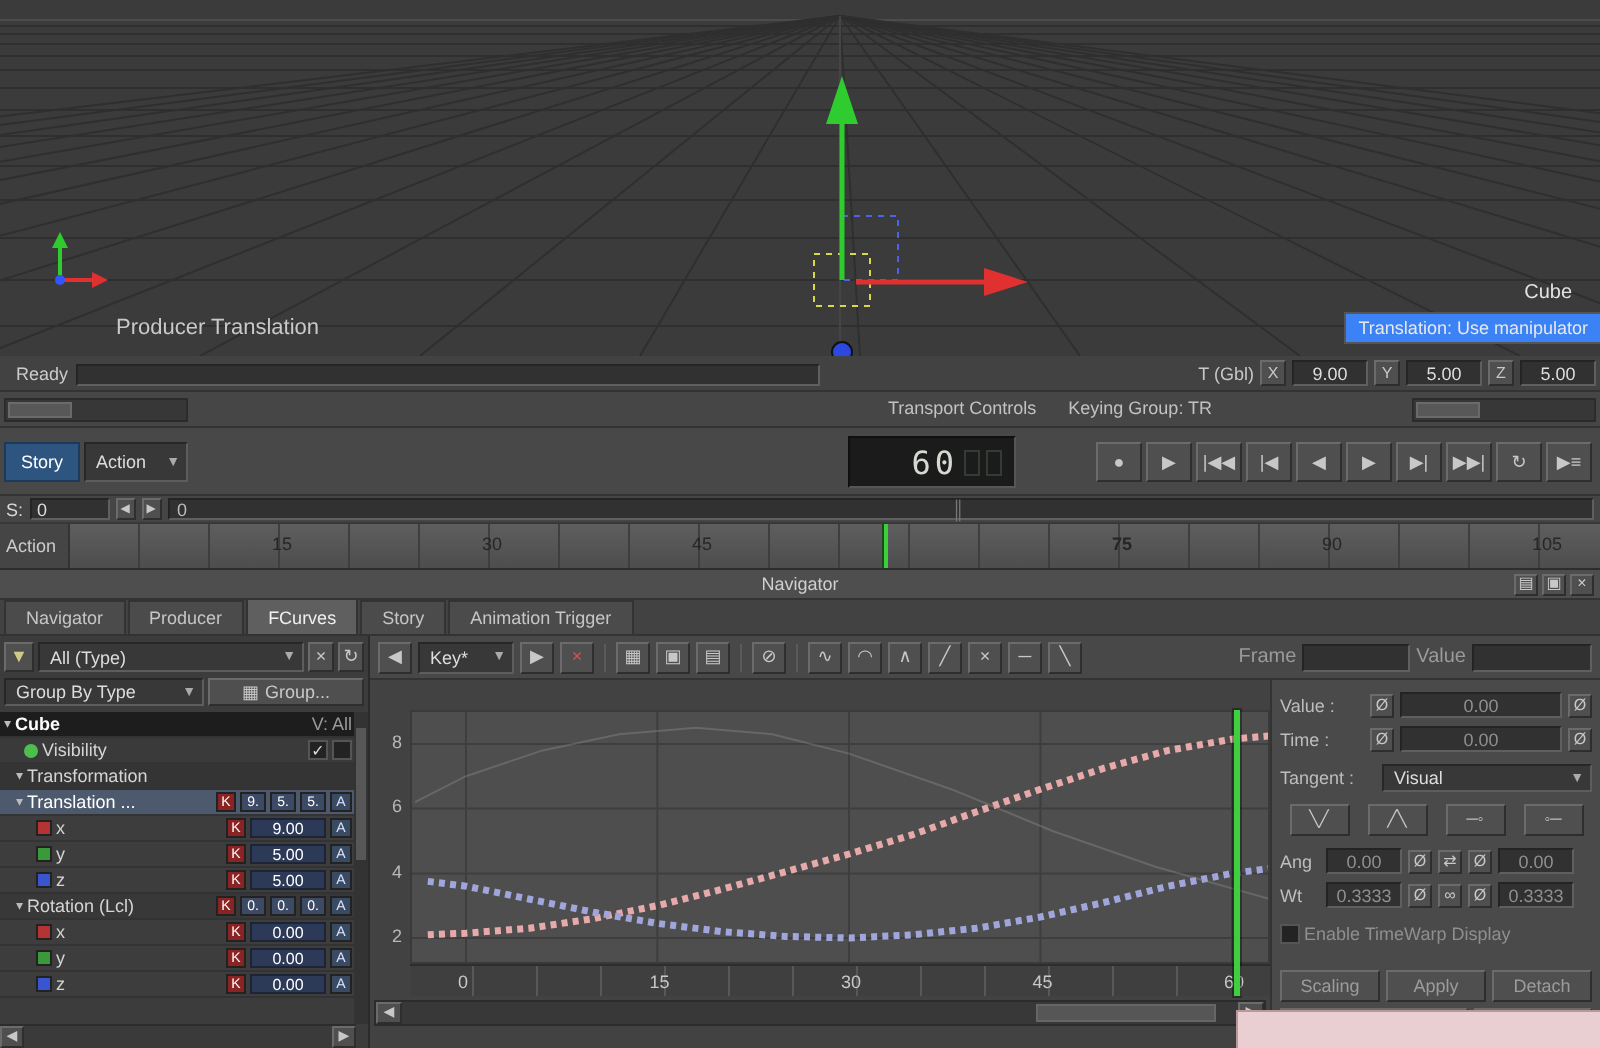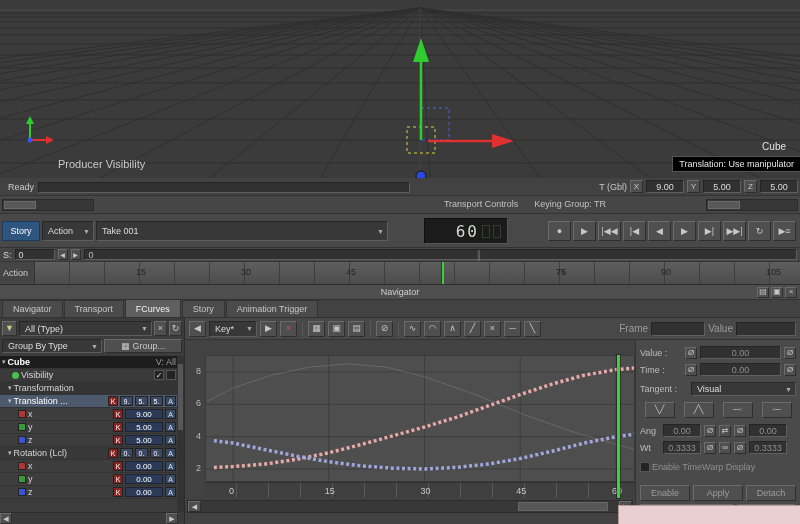--- a/index.html
+++ b/index.html
@@ -11,21 +11,21 @@
   .btn{display:inline-flex;align-items:center;justify-content:center;background:#4f4f4f;border:1px solid #2e2e2e;border-top-color:#6b6b6b;border-left-color:#6b6b6b;color:#c8c8c8;cursor:default;font-size:9px;line-height:1}
   .sunken{background:#313131;border:1px solid #242424;border-bottom-color:#5f5f5f;border-right-color:#5f5f5f;color:#ddd}
   .dd{position:relative;display:flex;align-items:center;padding:0 13px 0 5px;background:#383838;border:1px solid #272727;border-bottom-color:#5d5d5d;border-right-color:#5d5d5d;color:#ddd;font-size:9px}
   .dd .arr{position:absolute;right:3px;font-size:7px;color:#aaa}
 
   
   #viewport{left:0;top:0;width:800px;height:178px;background:#3a3a3a;border-bottom:1px solid #2a2a2a}
   #vp-svg{position:absolute;left:0;top:0}
   .vp-cam{position:absolute;left:58px;top:158px;color:#c9c9c9;font-size:11px}
   .vp-cube{position:absolute;right:14px;top:141px;color:#e3e3e3;font-size:10px}
-  .vp-hint{position:absolute;right:0;top:156px;height:16px;background:#000000;border:1px solid #555;border-right:none;color:#e8e8e8;font-size:9px;display:flex;align-items:center;padding:0 6px}
+  .vp-hint{position:absolute;right:0;top:156px;height:16px;background:#3b82f6;border:1px solid #555;border-right:none;color:#e8e8e8;font-size:9px;display:flex;align-items:center;padding:0 6px}
 
   
   #statusbar{left:0;top:178px;width:800px;height:18px;background:#424242;border-bottom:1px solid #333;display:flex;align-items:center}
   #statusbar .ready{margin-left:8px;font-size:9px;color:#ccc}
   #statusbar .progress{position:absolute;left:38px;top:4px;width:372px;height:11px}
   #statusbar .right{position:absolute;right:2px;display:flex;align-items:center;gap:3px}
   .axchip{width:13px;height:13px;font-size:8px}
   .axfield{width:38px;height:13px;font-size:9px;display:flex;align-items:center;justify-content:center}
 
   
@@ -186,21 +186,21 @@
       <g>
         <rect x="421" y="108" width="28" height="32" fill="none" stroke="#4a63e8" stroke-dasharray="3,3"></rect>
         <rect x="407" y="127" width="28" height="26" fill="none" stroke="#d8d84a" stroke-dasharray="3,3"></rect>
         <line x1="421" y1="140" x2="421" y2="58" stroke="#2ecc2e" stroke-width="2.5"></line>
         <polygon points="421,38 413,62 429,62" fill="#2ecc2e"></polygon>
         <line x1="428" y1="141" x2="496" y2="141" stroke="#e03030" stroke-width="2.5"></line>
         <polygon points="514,141 492,134 492,148" fill="#e03030"></polygon>
         <circle cx="421" cy="176" r="5" fill="#2b48e0" stroke="#111"></circle>
       </g>
     </svg>
-  <span class="vp-cam">Producer Visibility</span>
+  <span class="vp-cam">Producer Translation</span>
   <span class="vp-cube">Cube</span>
   <div class="vp-hint">Translation: Use manipulator</div>
 </div>
 
 <div class="abs" id="statusbar">
   <span class="ready">Ready</span>
   <div class="progress sunken"></div>
   <div class="right">
     <span style="font-size:9px;color:#c8c8c8">T (Gbl)</span>
     <span id="axis-fields" style="display:flex;gap:3px">
@@ -226,24 +226,20 @@
       <div class="thumb"></div>
     </div>
 </div>
 
 <div class="abs" id="transport">
   <div class="story-btn">Story</div>
   <div class="action-btn dd">
     <span>Action</span>
       <span class="arr">▼</span>
   </div>
-  <div class="take-dd dd">
-    <span>Take 001</span>
-      <span class="arr">▼</span>
-  </div>
   <div class="lcd">
     <span class="digits">60</span>
     <span class="ghost"></span>
     <span class="ghost"></span>
   </div>
   <div id="transport-buttons">
       <div class="btn">●</div>
       <div class="btn">▶</div>
       <div class="btn">|◀◀</div>
       <div class="btn">|◀</div>
@@ -284,21 +280,21 @@
   <span>Navigator</span>
   <div class="icons" id="nav-icons">
       <div class="btn">▤</div>
       <div class="btn">▣</div>
       <div class="btn">×</div>
     </div>
 </div>
 
 <div class="abs" id="tabsrow">
     <div class="tab">Navigator</div>
-    <div class="tab">Transport</div>
+    <div class="tab">Producer</div>
     <div class="tab active">FCurves</div>
     <div class="tab">Story</div>
     <div class="tab">Animation Trigger</div>
   </div>
 
 <div class="abs" id="fcurves">
 
   <div id="fc-left">
     <div class="fl-row" style="top:3px;width:180px">
       <div class="btn" style="width:15px;height:15px;color:#cc8">▼</div>
@@ -515,21 +511,21 @@
           <div class="btn zbtn">∞</div>
           <div class="btn zbtn">Ø</div>
           <div class="sfieldsm sunken">0.3333</div>
         </div>
         <div class="tw">
           <div class="cbx"></div>
           <span>Enable TimeWarp Display</span>
         </div>
         <div class="grow"></div>
         <div id="props-r1">
-            <div class="btn pbtn">Enable</div>
+            <div class="btn pbtn">Scaling</div>
             <div class="btn pbtn">Apply</div>
             <div class="btn pbtn">Detach</div>
           </div>
         <div id="props-r2">
             <div class="btn pbtn" style="flex: 1.6 1 0%;">Delete</div>
             <div class="btn pbtn" style="flex: 1 1 0%;">Merge</div>
           </div>
       </div>
     </div>
   </div>

